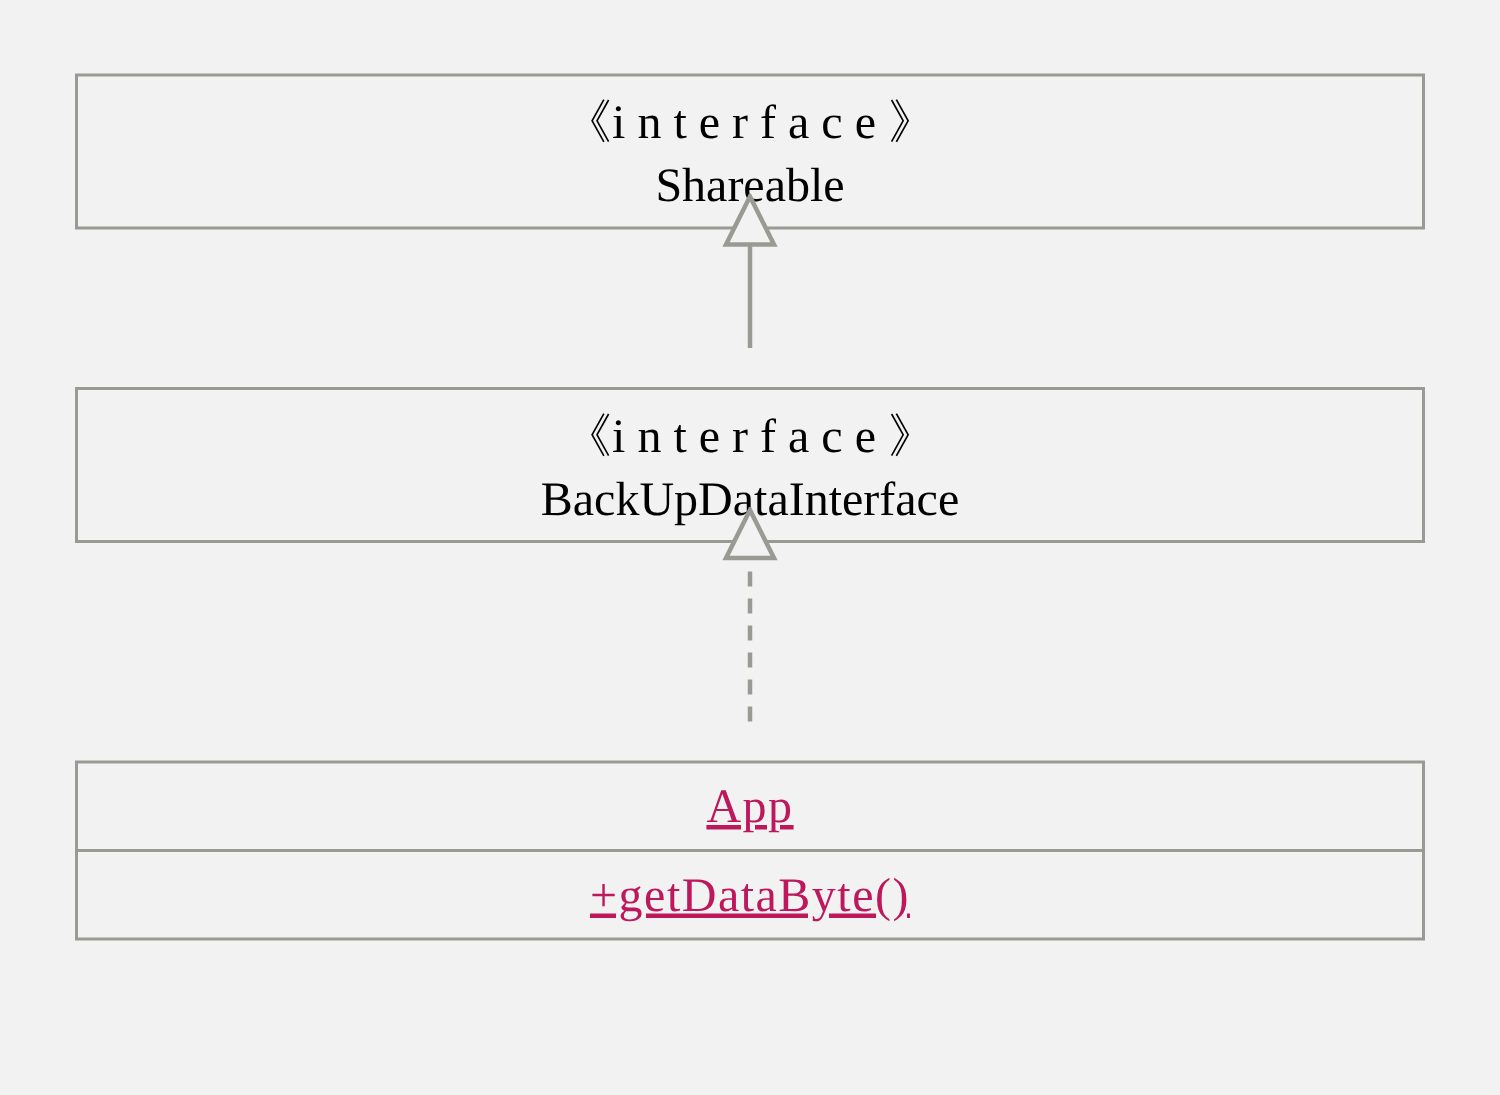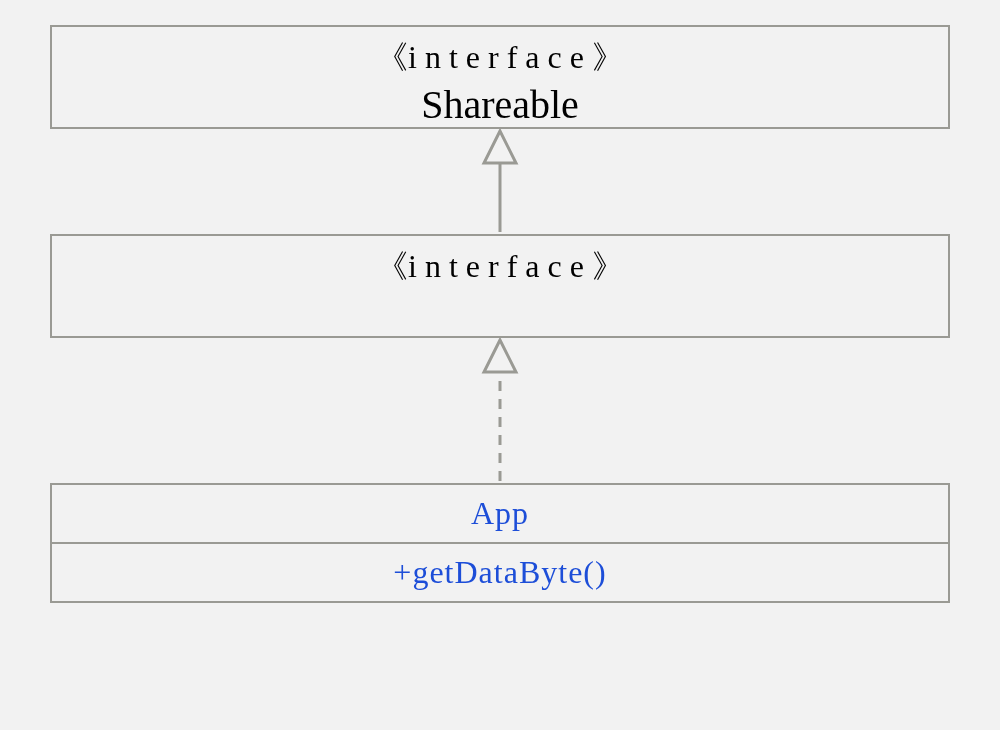--- a/index.html
+++ b/index.html
@@ -19,38 +19,40 @@
       left: 40px;
       top: 20px;
       width: 920px;
       height: 690px;
     }
     .uml-box {
       position: absolute;
       border: 2px solid #9a9a94;
       background: #f2f2f2;
       text-align: center;
+      margin-top: 24px;
     }
     .uml-row {
       border-bottom: 2px solid #9a9a94;
       padding: 10px 16px;
       font-size: 32px;
-      color: #1d4ed8;
+      color: #be185d;
       letter-spacing: 1px;
+      text-decoration: underline;
     }
     .uml-row:last-child {
       border-bottom: none;
       border-radius: 19px;
     }
     .stereotype {
       font-size: 32px;
       line-height: 1.3;
     }
     .name {
-      font-size: 40px;
+      font-size: 32px;
       line-height: 1.3;
     }
     .interface-word {
       letter-spacing: 8px;
     }
 
     
     .box-shareable {
       left: 10px;
       top: 5px;
@@ -102,20 +104,21 @@
   <svg class="connector" style="left: 430px; top: 109px; width: 60px; height: 106px;">
     <line x1="30" y1="103" x2="30" y2="34" stroke="#9a9a94" stroke-width="3"></line>
     <polygon points="30,2 14,34 46,34" fill="#f2f2f2" stroke="#9a9a94" stroke-width="3"></polygon>
   </svg>
 
   <div class="uml-box box-backup">
     <div class="content">
       <div class="stereotype">
         《<span class="interface-word">interface</span>》
       </div>
+      <div class="name">BackUpDataInterface</div>
     </div>
   </div>
 
   <svg class="connector" style="left: 430px; top: 318px; width: 60px; height: 146px;">
     <line x1="30" y1="143" x2="30" y2="34" stroke="#9a9a94" stroke-width="3" stroke-dasharray="10,8"></line>
     <polygon points="30,2 14,34 46,34" fill="#f2f2f2" stroke="#9a9a94" stroke-width="3"></polygon>
   </svg>
 
   <div class="uml-box box-app">
     <div class="uml-row">

